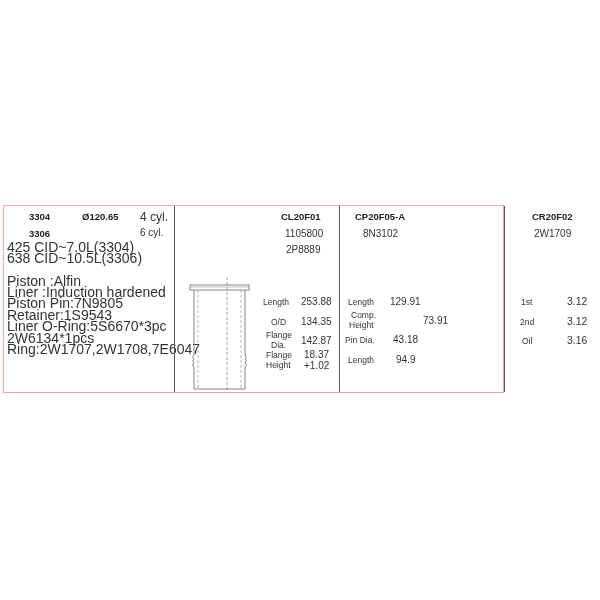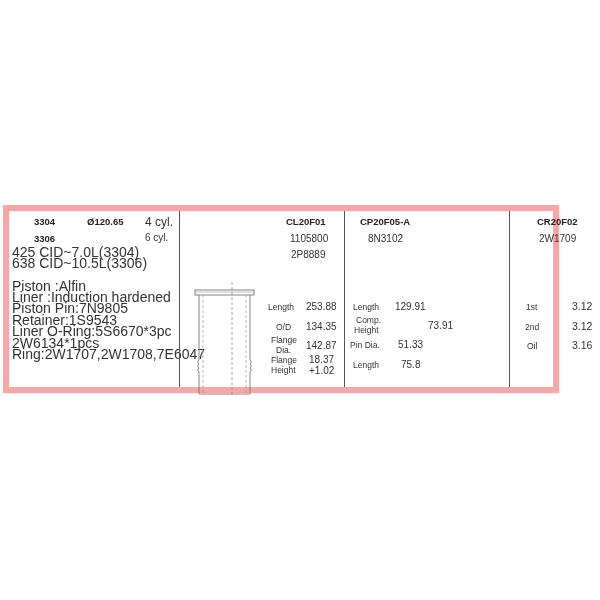--- a/index.html
+++ b/index.html
@@ -1,19 +1,19 @@
 <!DOCTYPE html>
 <html><head>
   <meta charset="utf-8">
   <style>
     html, body { margin: 0; padding: 0; background: #ffffff; }
     body { width: 600px; height: 600px; position: relative; overflow: hidden;
            font-family: "Liberation Sans", sans-serif; color: #2a2a2a; }
-    .table { position: absolute; left: 3px; top: 205px; width: 556px; height: 188px;
-             border: 6px solid #fca5a5; box-sizing: border-box; }
+    .table { position: absolute; left: 3px; top: 205px; width: 501px; height: 188px;
+             border: 1px solid #fca5a5; box-sizing: border-box; }
     .col { position: absolute; top: 0; bottom: 0; }
     .divider { position: absolute; top: 0; bottom: 0; width: 1px; background: #555; }
     .t { position: absolute; white-space: nowrap; font-size: 10px; color: #333; }
     .b { font-weight: bold; font-size: 9.5px; color: #222; }
     .lbl { font-size: 8.5px; color: #333; text-align: center; line-height: 10px; }
     .val { font-size: 10px; color: #333; }
     .info { font-size: 14px; color: #333; line-height: 10.6px; }
     svg { position: absolute; }
   </style>
 </head>
@@ -75,24 +75,24 @@
     <span class="t" style="left:23px; top:22px;">8N3102</span>
 
     <span class="t lbl" style="left:8px; top:91px;">Length</span>
     <span class="t val" style="left:50px; top:90px;">129.91</span>
 
     <span class="t lbl" style="left:11px; top:104px;">Comp.</span>
     <span class="t lbl" style="left:9px; top:114px;">Height</span>
     <span class="t val" style="left:53px; top:109px;margin-left:30px;">73.91</span>
 
     <span class="t lbl" style="left:5px; top:129px;">Pin Dia.</span>
-    <span class="t val" style="left:53px; top:128px;">51.33</span>
+    <span class="t val" style="left:53px; top:128px;">43.18</span>
 
     <span class="t lbl" style="left:8px; top:149px;">Length</span>
-    <span class="t val" style="left:56px; top:148px;">75.8</span>
+    <span class="t val" style="left:56px; top:148px;">94.9</span>
   </div>
   <div class="divider" style="left:500px;"></div>
 
   <div class="col" style="left:501px; width:92px;">
     <span class="t b" style="left:27px; top:5px;">CR20F02</span>
     <span class="t" style="left:29px; top:22px;text-align:right;">2W1709</span>
 
     <span class="t lbl" style="left:16px; top:91px;">1st</span>
     <span class="t val" style="left:62px; top:89px; font-size:10.5px;">3.12</span>
     <span class="t lbl" style="left:15px; top:111px;">2nd</span>

